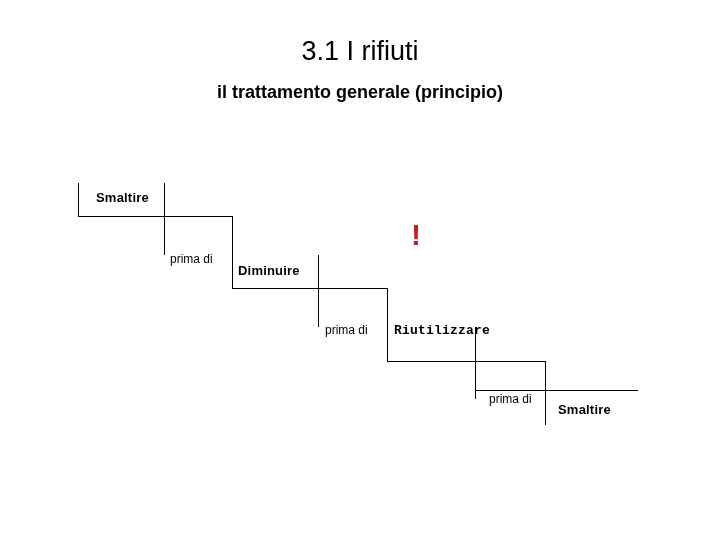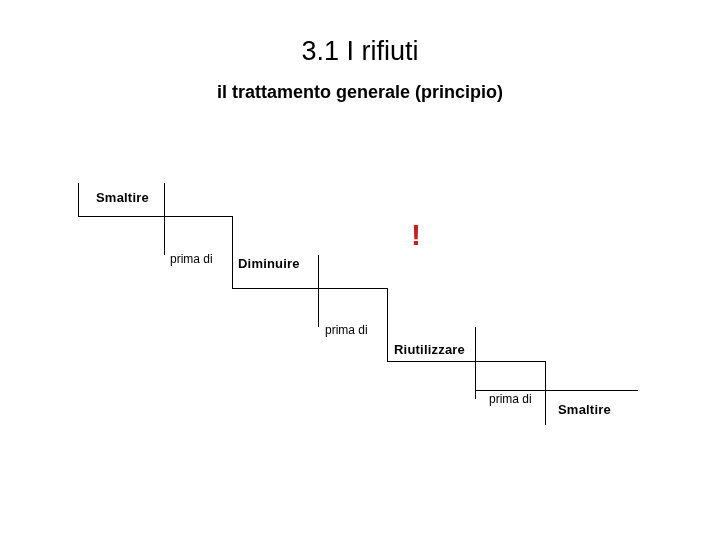--- a/index.html
+++ b/index.html
@@ -106,25 +106,25 @@
 
         <path d="M 545.5 361.5 L 545.5 425"></path>
         <path d="M 476 390.5 L 638 390.5"></path>
       </g>
     </svg>
 
     <div class="step-label" style="left:96px; top:190px;">Smaltire</div>
 
     <div class="link-label" style="left:170px; top:228px;">prima di</div>
 
-    <div class="step-label" style="left:238px; top:256px;text-align:center;">Diminuire</div>
+    <div class="step-label" style="left:238px; top:263px;text-align:center;">Diminuire</div>
 
     <div class="link-label" style="left:325px; top:299px;">prima di</div>
 
-    <div class="step-label" style="left:394px; top:342px;">Riutilizzare</div>
+    <div class="step-label" style="left:394px; top:323px;font-family:Liberation Mono, monospace;">Riutilizzare</div>
 
     <div class="link-label" style="left:489px; top:368px;">prima di</div>
 
     <div class="step-label" style="left:558px; top:402px;">Smaltire</div>
 
     <div class="warning-mark" style="left:411px; top:220px;">!</div>
 
   </div>
 </div>
 

